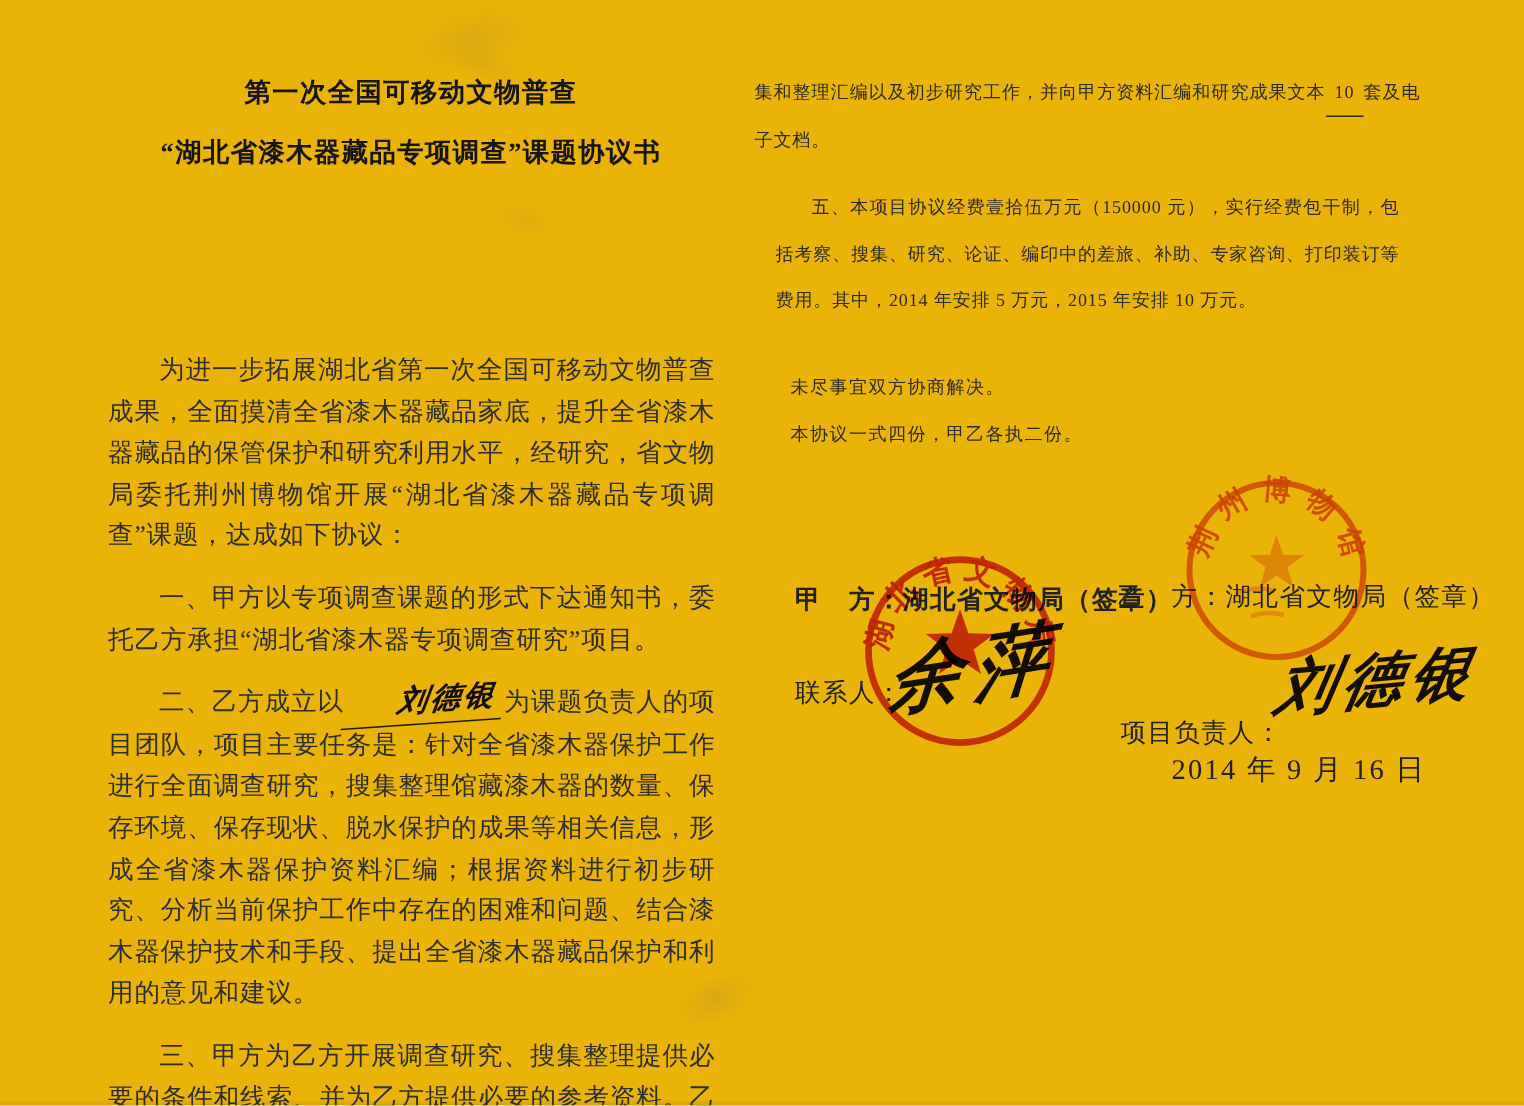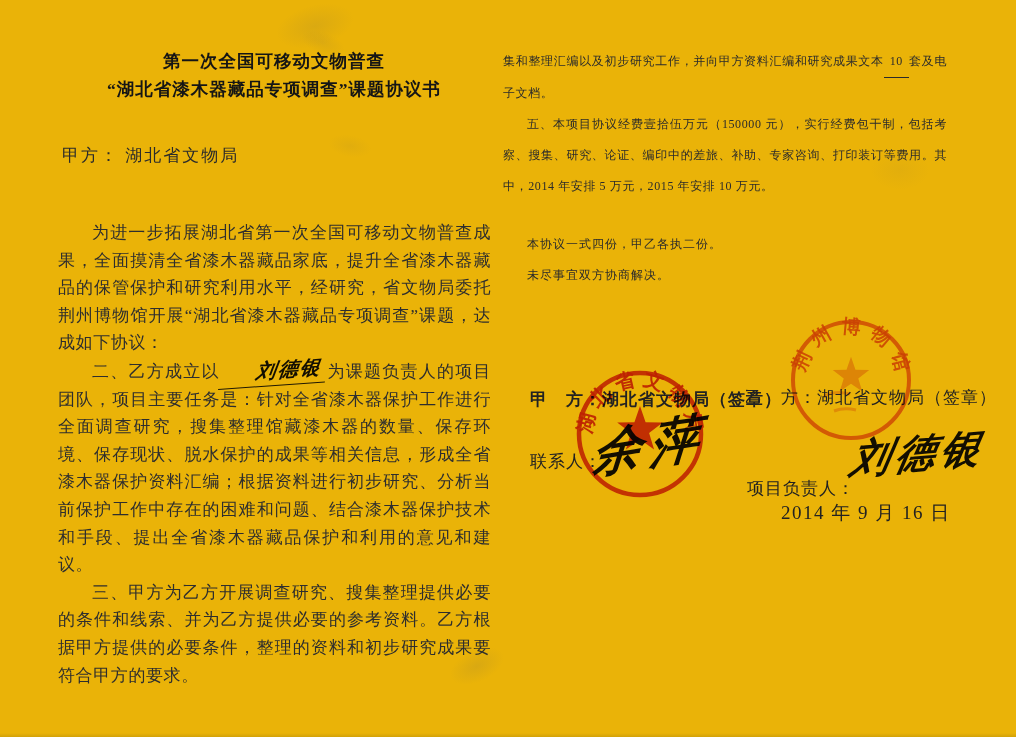--- a/index.html
+++ b/index.html
@@ -14,31 +14,31 @@
   .scan::after{
     content:"";position:absolute;left:0;right:0;bottom:0;height:4px;
     background:linear-gradient(to top,rgba(0,0,0,.10),rgba(0,0,0,0));
   }
   
   .title-block{
     position:absolute;left:58px;top:48px;width:432px;
     text-align:center;font-weight:700;color:#151515;
     font-size:17.5px;line-height:26px;letter-spacing:1px;
   }
-  .title-block .t2{margin-top:2px;}
+  .title-block .t2{margin-top:14px;}
   .parties{
     position:absolute;left:62px;top:139px;width:432px;
     font-size:17px;line-height:33px;letter-spacing:2px;color:#2b2b2b;
   }
   .left-body{
     position:absolute;left:58px;top:219px;width:433px;
     font-size:17px;line-height:27.6px;letter-spacing:.6px;
     text-align:justify;color:#2e2e2e;
   }
-  .para{margin:0;text-indent:2em;font-family:Liberation Serif, serif;}
+  .para{margin:14px;text-indent:2em;font-family:Liberation Serif, serif;}
   
   .right-body{
     position:absolute;left:503px;top:46px;width:444px;
     font-size:12px;line-height:31px;letter-spacing:.6px;
     text-align:justify;color:#2b2b2b;
   }
   .para-cont{margin:0;text-indent:0;}
   .notes{margin-top:27px;}
   .note-line{margin:0;text-indent:2em;letter-spacing:1px;}
   
@@ -99,38 +99,38 @@
   <div class="smudge sm4"></div>
   <div class="smudge sm5"></div>
 
   <div>
     <div class="title-block">
       <div class="t1">第一次全国可移动文物普查</div>
       <div class="t2">“湖北省漆木器藏品专项调查”课题协议书</div>
     </div>
 
     <div class="parties">
-      <div>甲方： 湖北省文物局</div>
     </div>
 
     <div class="left-body">
       <p class="para">为进一步拓展湖北省第一次全国可移动文物普查成果，全面摸清全省漆木器藏品家底，提升全省漆木器藏品的保管保护和研究利用水平，经研究，省文物局委托荆州博物馆开展“湖北省漆木器藏品专项调查”课题，达成如下协议：</p>
+      <p class="para">一、甲方以专项调查课题的形式下达通知书，委托乙方承担“湖北省漆木器专项调查研究”项目。</p>
       <p class="para"><span>二、乙方成立以</span><span class="hw-inline hw">刘德银</span><span>为课题负责人的项目团队，项目主要任务是：针对全省漆木器保护工作进行全面调查研究，搜集整理馆藏漆木器的数量、保存环境、保存现状、脱水保护的成果等相关信息，形成全省漆木器保护资料汇编；根据资料进行初步研究、分析当前保护工作中存在的困难和问题、结合漆木器保护技术和手段、提出全省漆木器藏品保护和利用的意见和建议。</span></p>
       <p class="para">三、甲方为乙方开展调查研究、搜集整理提供必要的条件和线索、并为乙方提供必要的参考资料。乙方根据甲方提供的必要条件，整理的资料和初步研究成果要符合甲方的要求。</p>
 
     </div>
   </div>
 
   <div>
     <div class="right-body">
       <p class="para-cont"><span>集和整理汇编以及初步研究工作，并向甲方资料汇编和研究成果文本</span><span class="u u-narrow">10</span><span>套及电子文档。</span></p>
       <p class="para">五、本项目协议经费壹拾伍万元（150000 元），实行经费包干制，包括考察、搜集、研究、论证、编印中的差旅、补助、专家咨询、打印装订等费用。其中，2014 年安排 5 万元，2015 年安排 10 万元。</p>
       <div class="notes">
+        <p class="note-line">未尽事宜双方协商解决。</p>
         <p class="note-line">本协议一式四份，甲乙各执二份。</p>
-        <p class="note-line">未尽事宜双方协商解决。</p>
       </div>
     </div>
 
     <div class="sig-label" style="left:530px;top:388px;font-weight:bold;">甲　方：湖北省文物局（签章）</div>
     <div class="sig-label" style="left:745px;top:386px;">乙　方：湖北省文物局（签章）</div>
     <div class="sig-label" style="left:530px;top:450px;">联系人：</div>
     <div class="sig-label" style="left:747px;top:445px;margin-top:32px;">项目负责人：</div>
 
     <svg class="stamp stamp-a" width="136" height="140" viewBox="0 0 136 140">
       <circle cx="68" cy="68" r="61" fill="none" stroke="#cf2f1b" stroke-width="4.5" opacity="0.88"></circle>

